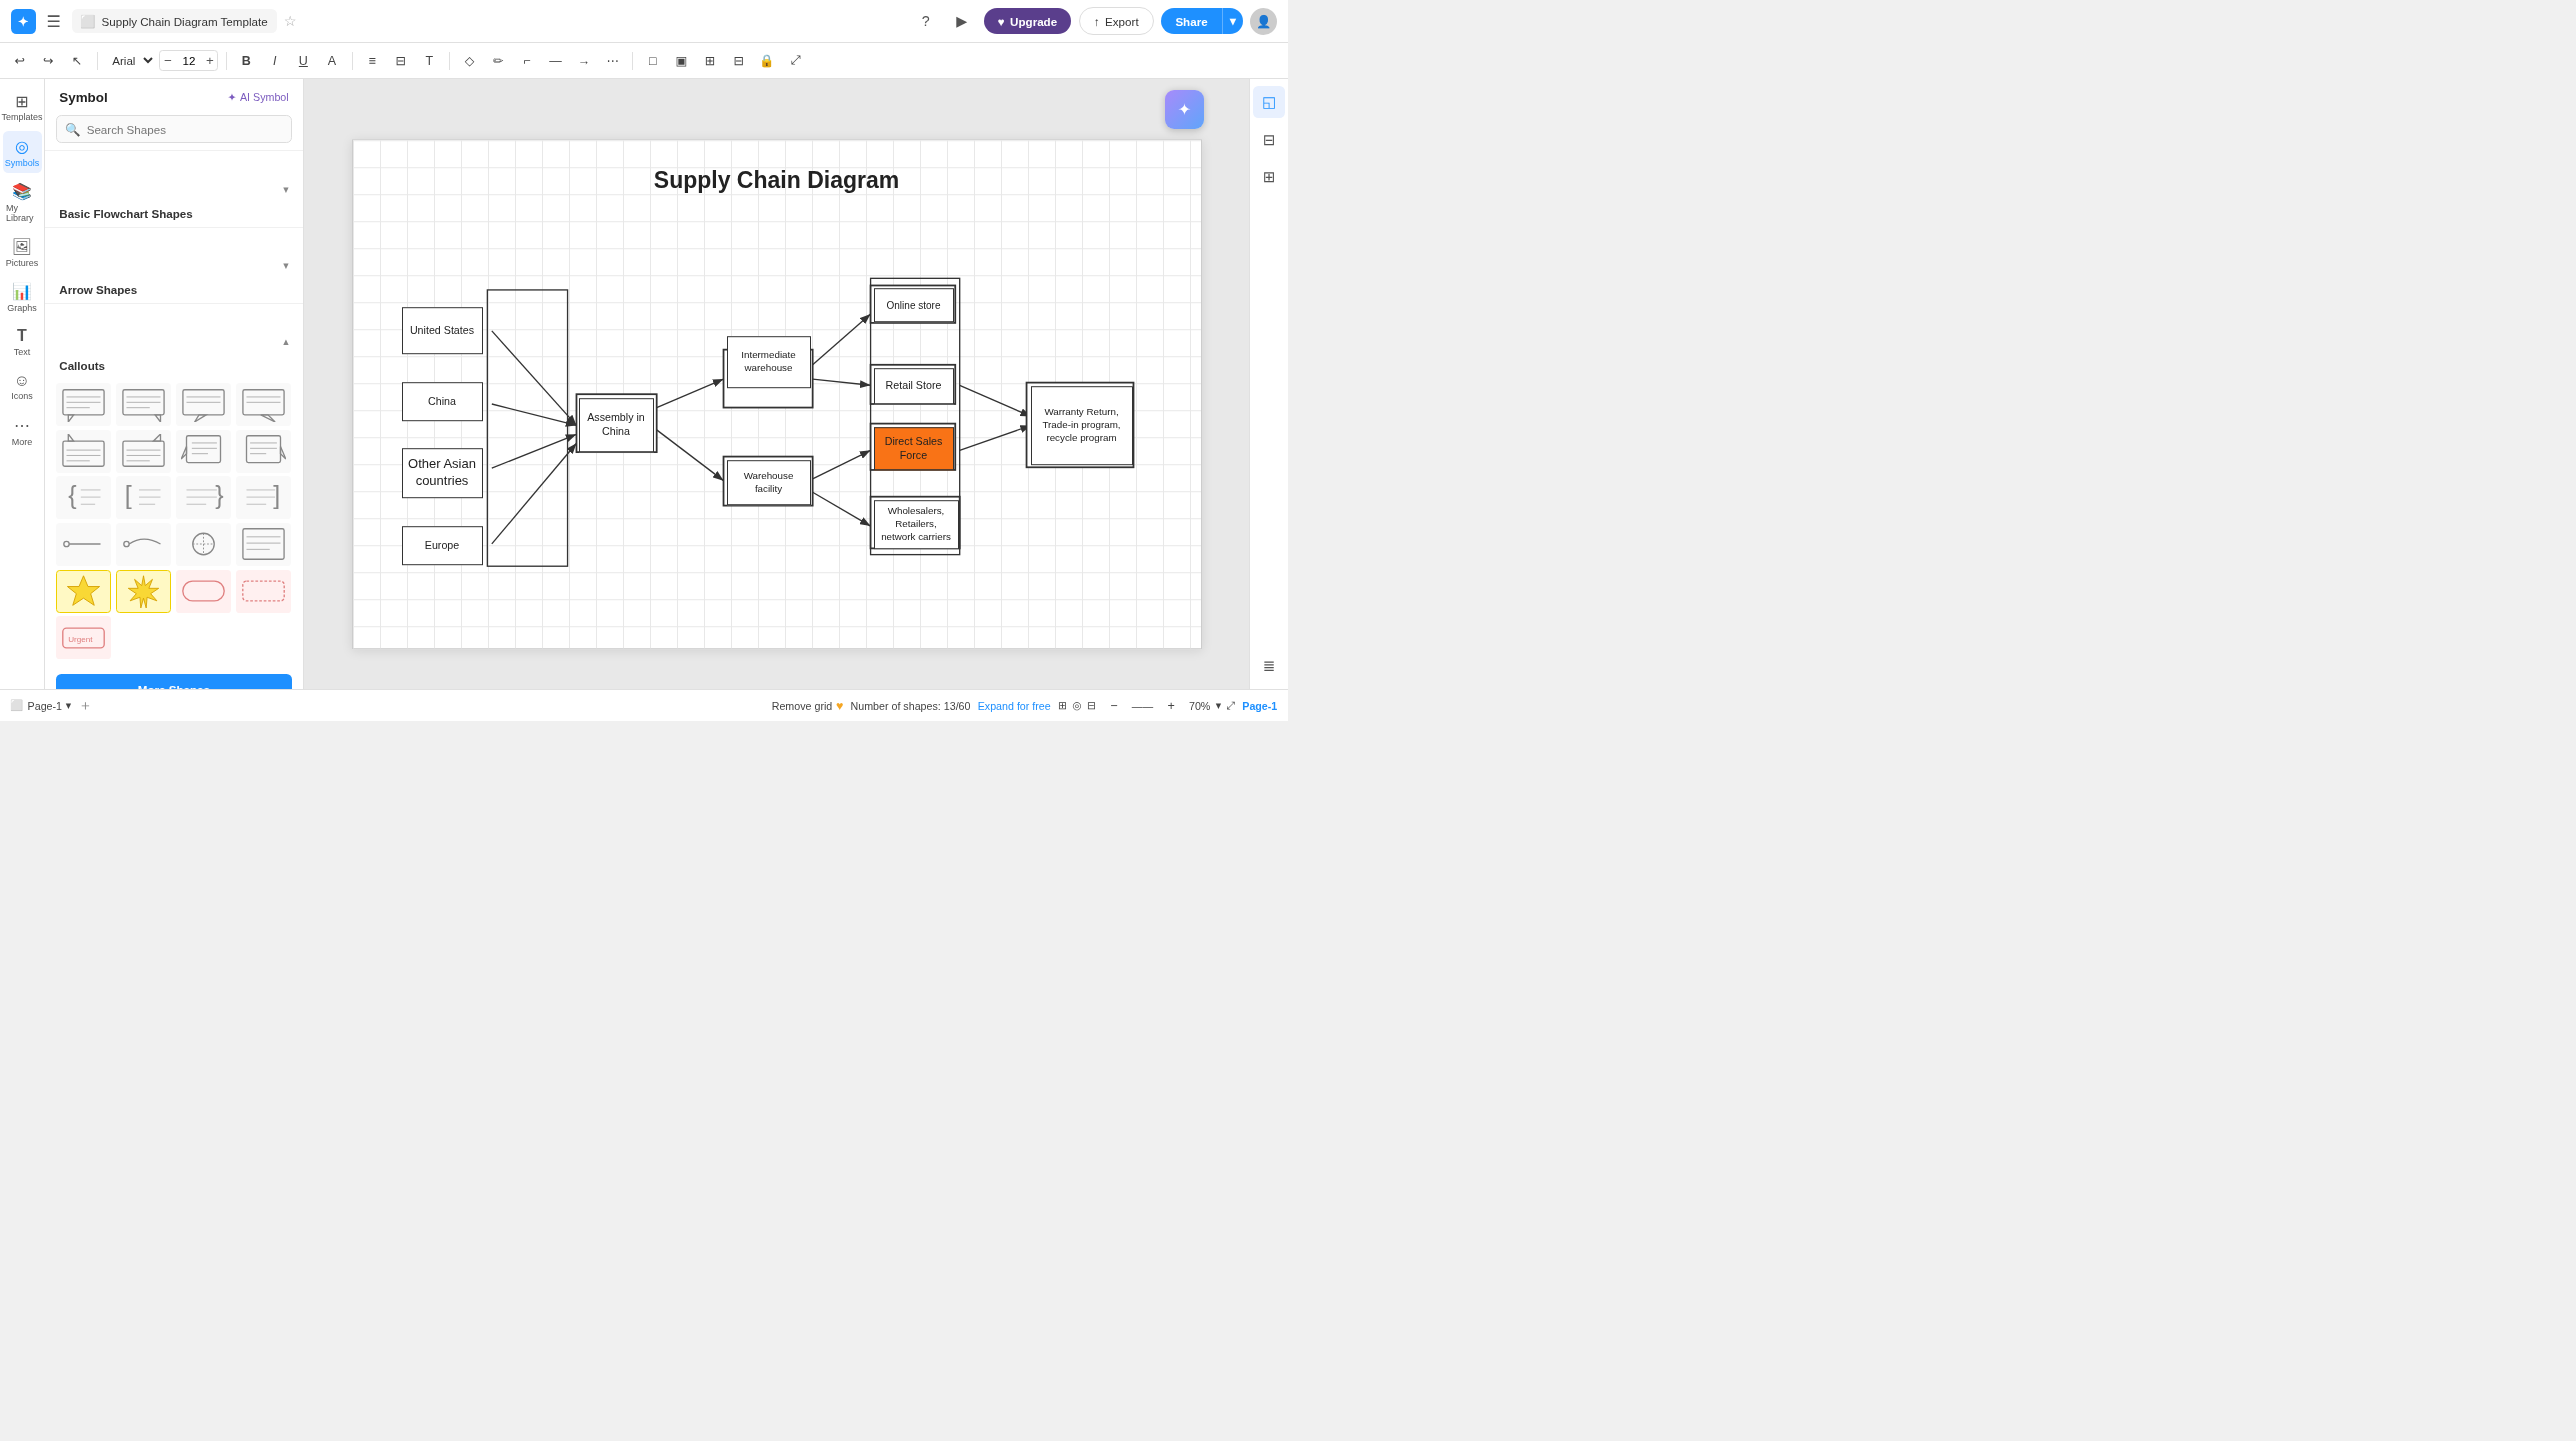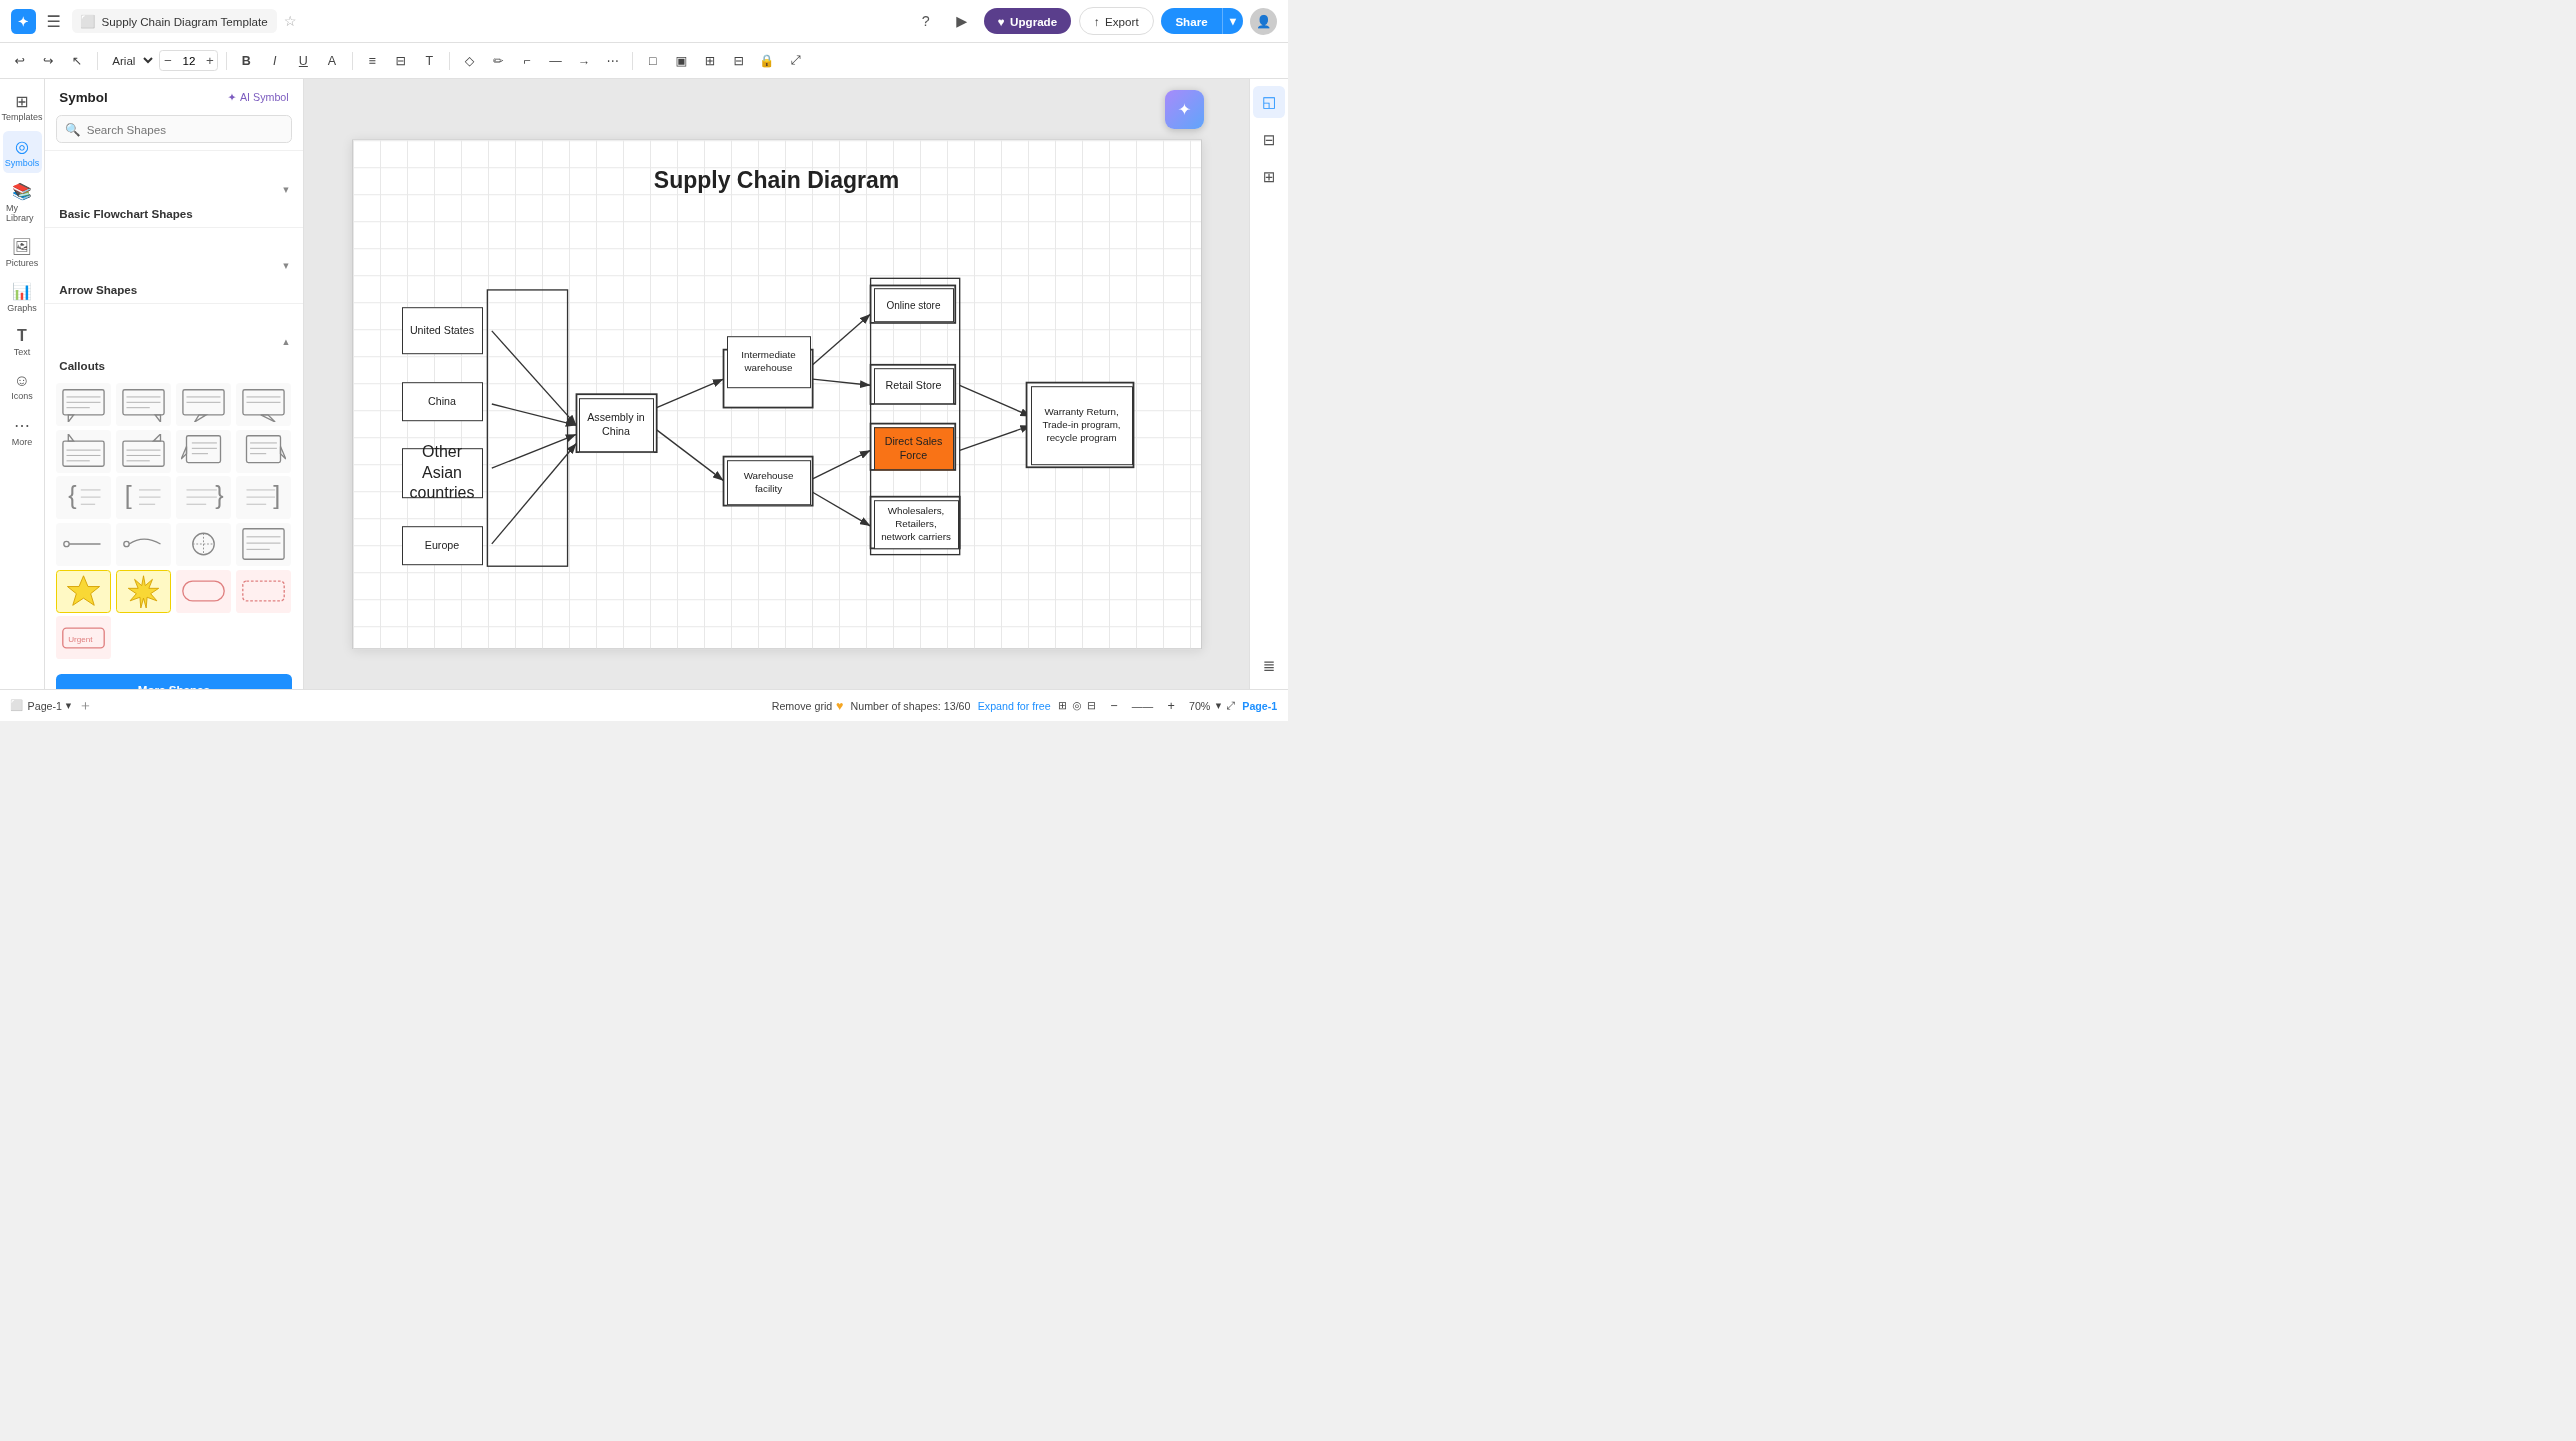--- a/index.html
+++ b/index.html
@@ -664,21 +664,21 @@
 
         <rect x="755" y="272" width="120" height="95" fill="white" stroke="#333" stroke-width="2"></rect>
       </svg>
 
       <div class="diagram-box" style="left:49px;top:167px;width:81px;height:47px;font-size:10.7px;">
         <span>United States</span>
       </div>
       <div class="diagram-box" style="left:49px;top:242px;width:81px;height:39px;font-size:10.7px;">
         <span>China</span>
       </div>
-      <div class="diagram-box" style="left:49px;top:308px;width:81px;height:50px;font-size:16px;">
+      <div class="diagram-box" style="left:49px;top:308px;width:81px;height:50px;font-size:13px;">
         <span>Other Asian countries</span>
       </div>
       <div class="diagram-box" style="left:49px;top:386px;width:81px;height:39px;font-size:10.7px;">
         <span>Europe</span>
       </div>
 
       <div class="diagram-box" style="left:226px;top:258px;width:75px;height:54px;font-size:10.7px;background:white;">
         <span>Assembly in China</span>
       </div>
 

